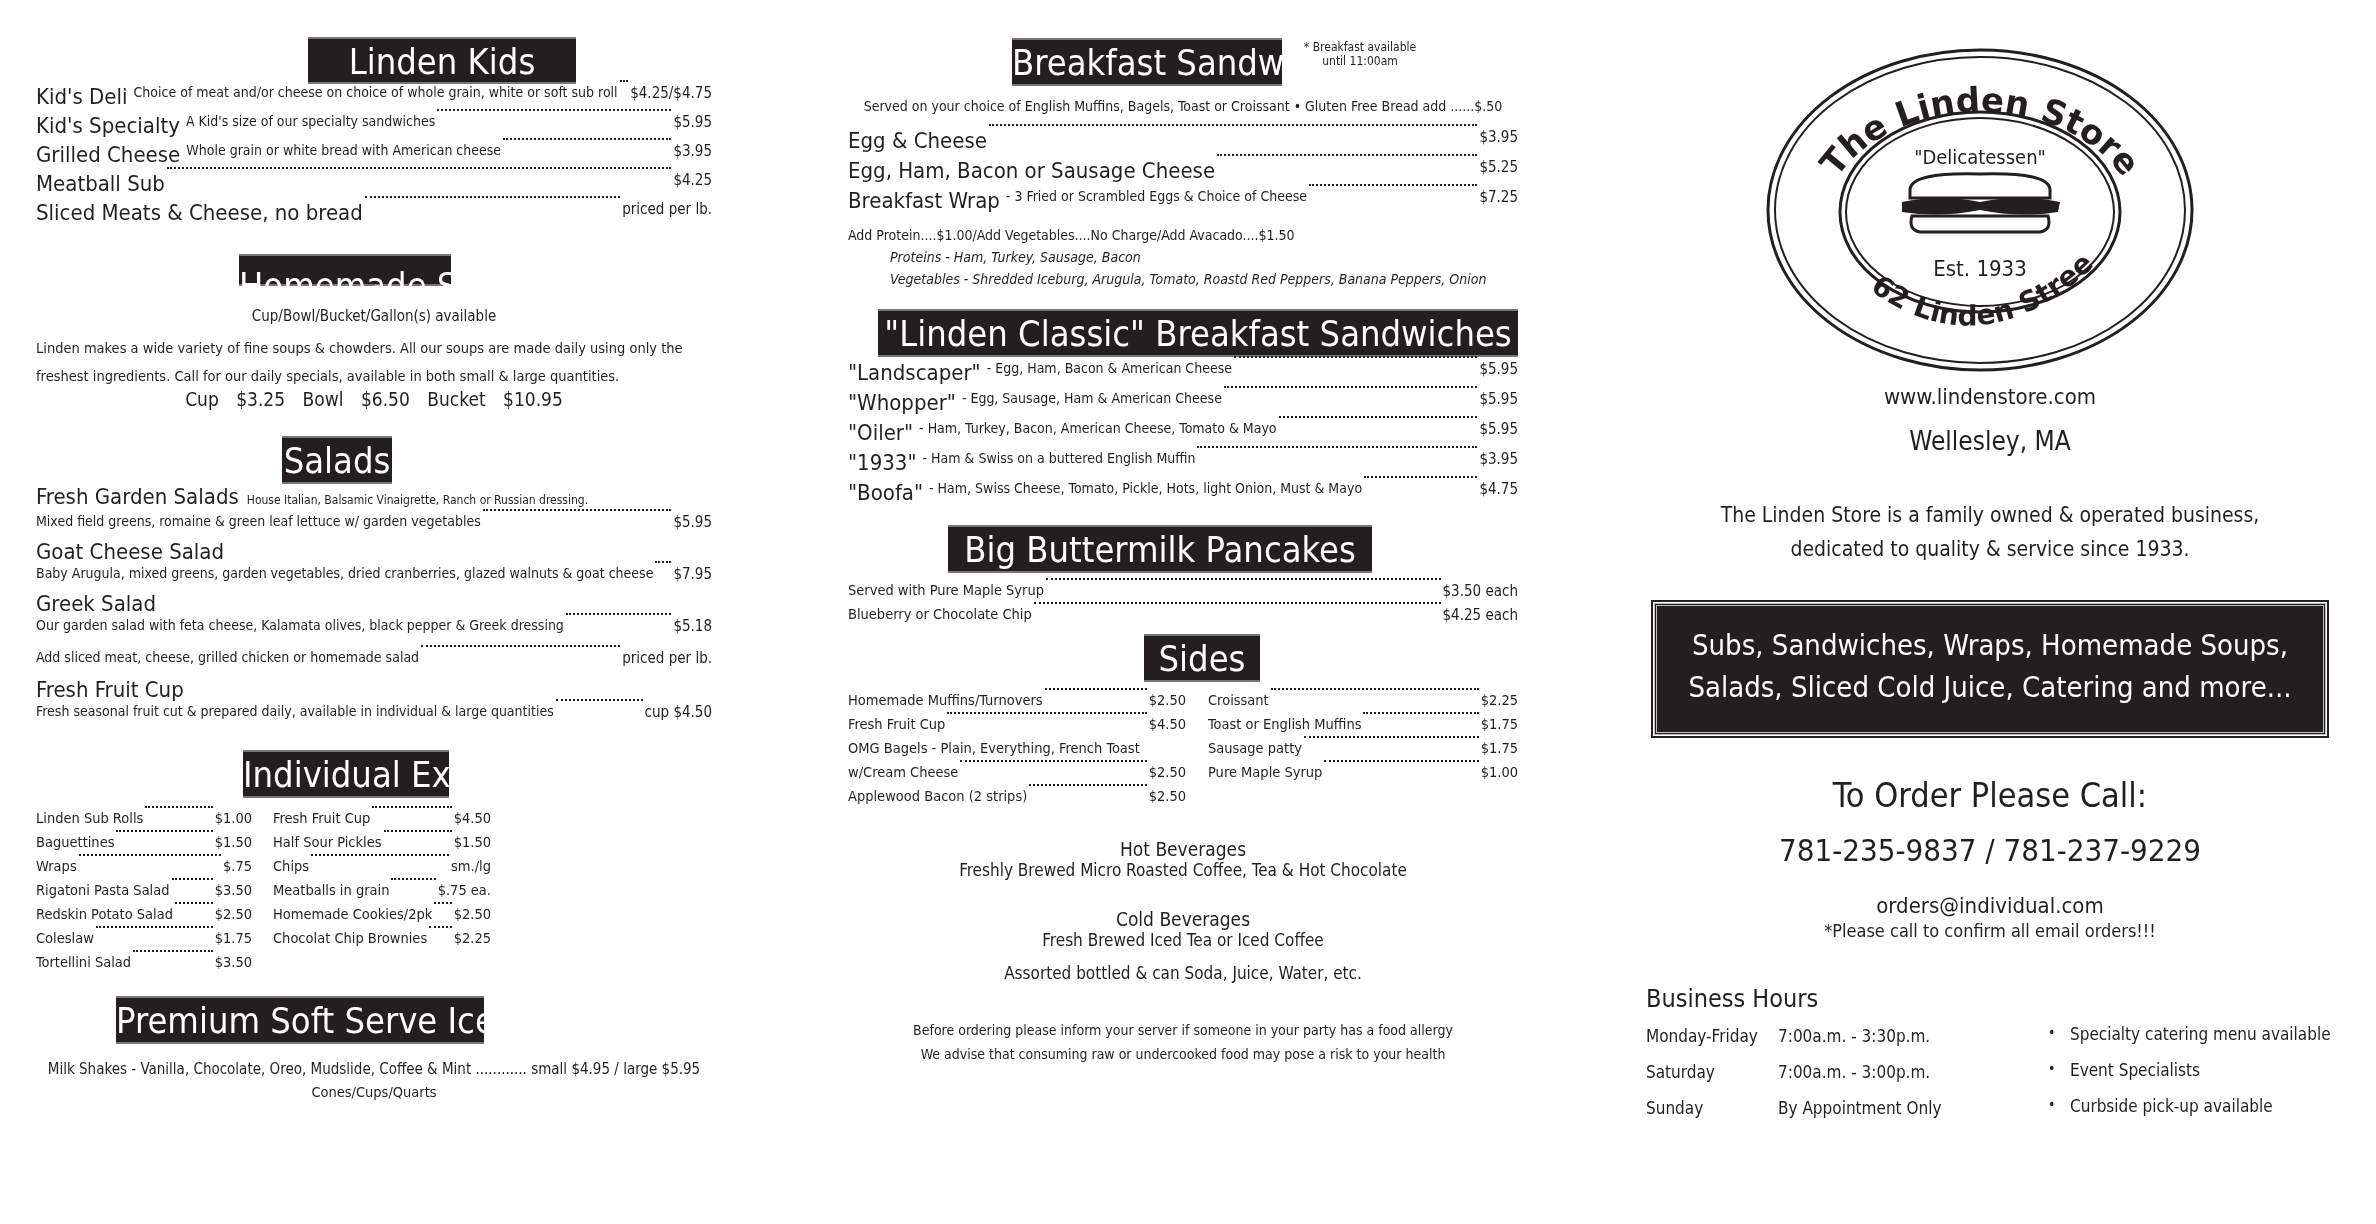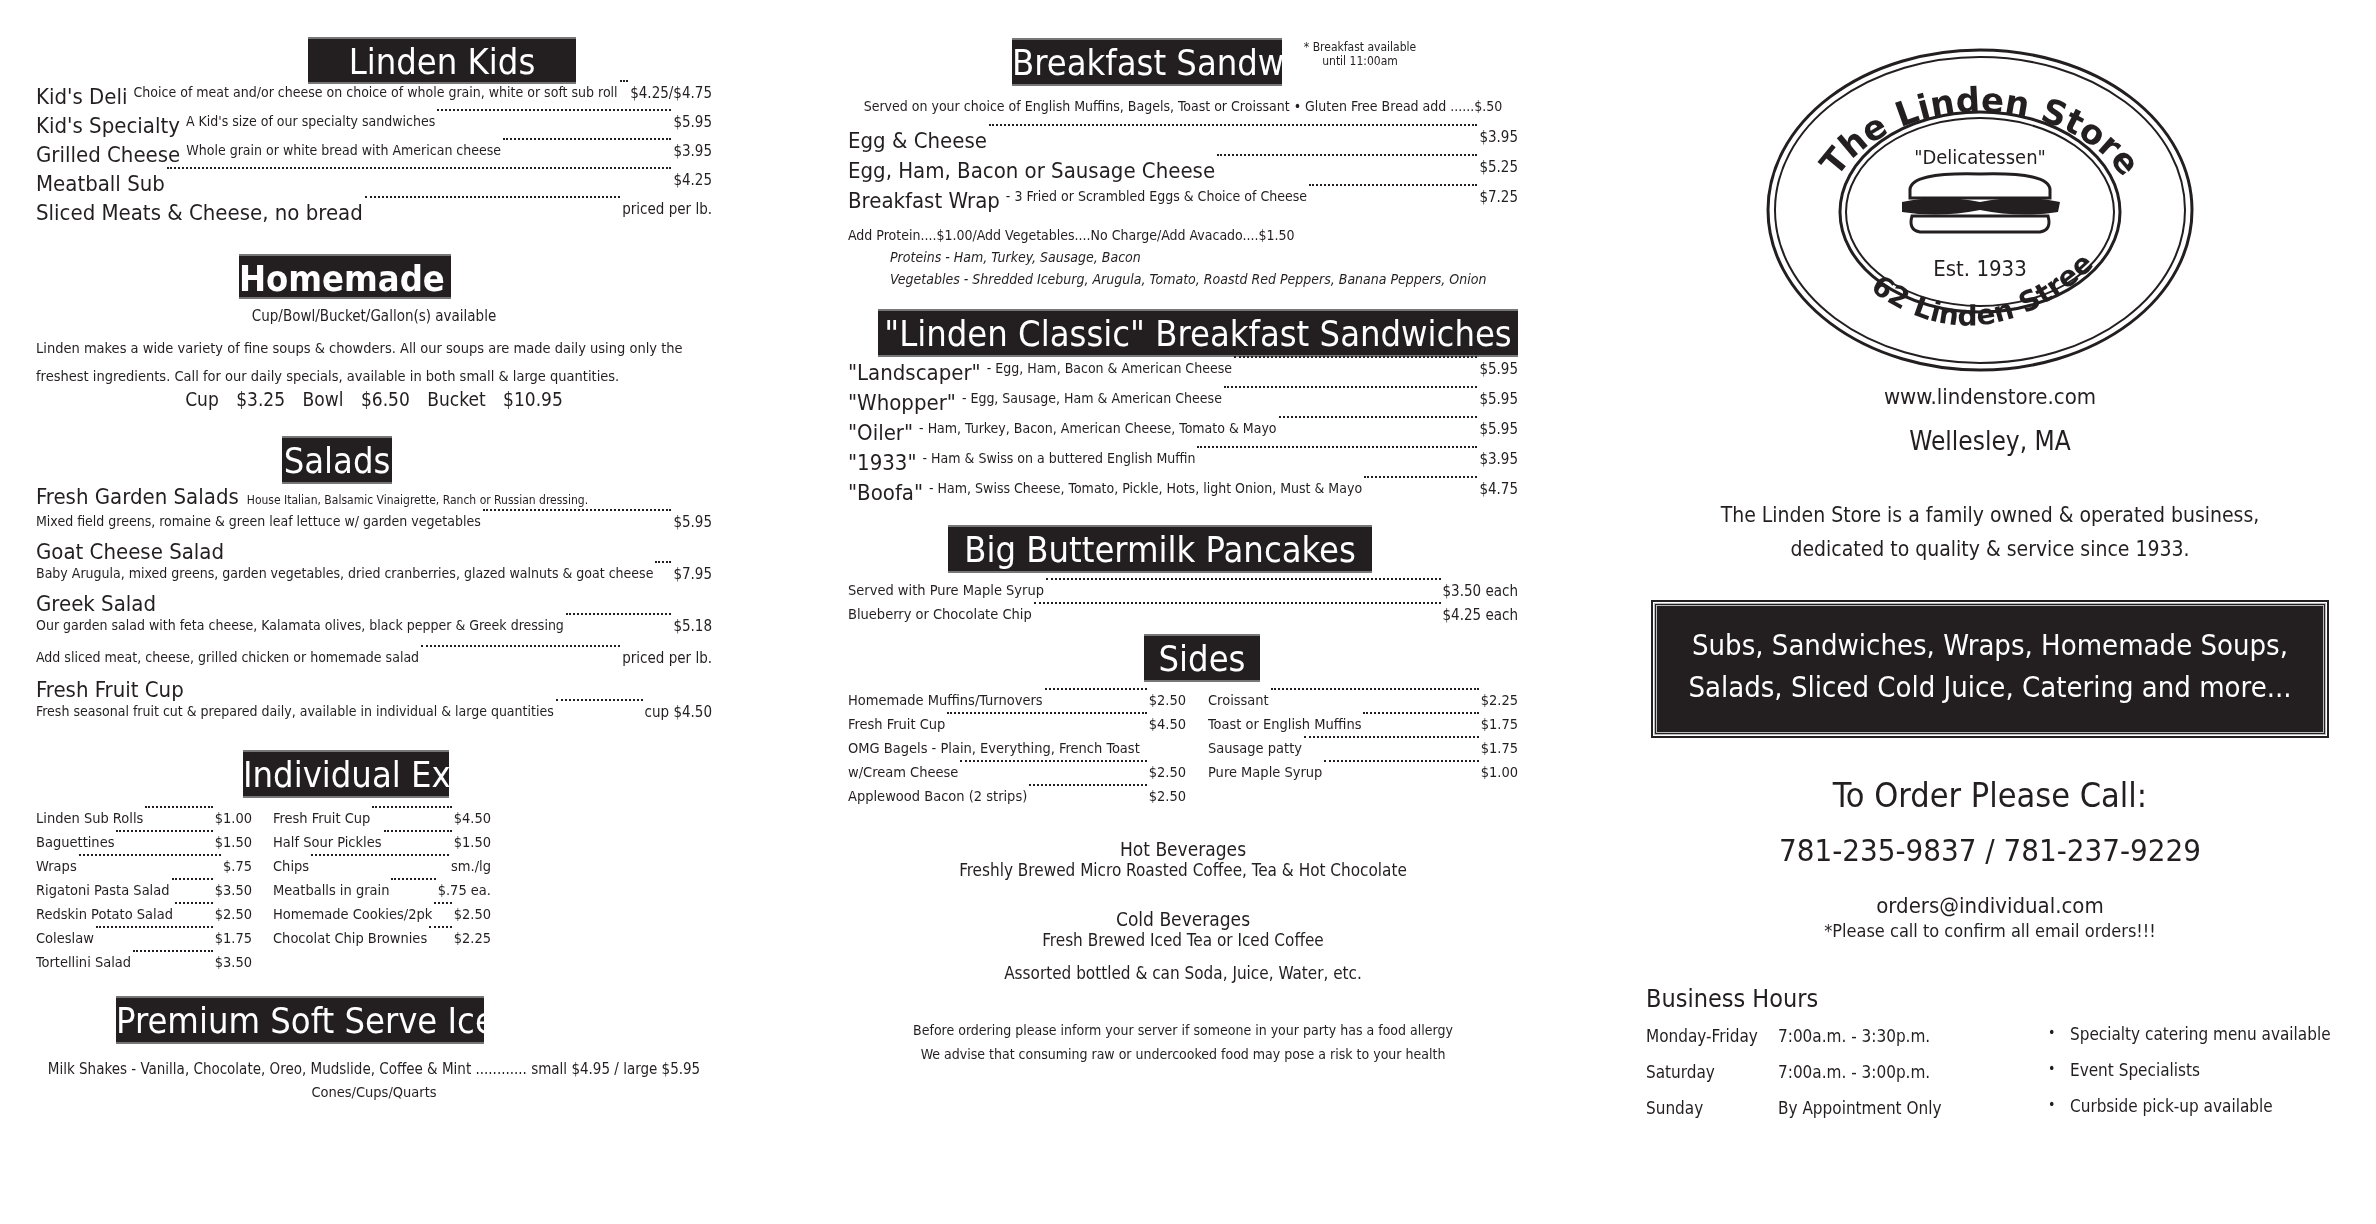--- a/index.html
+++ b/index.html
@@ -20,21 +20,21 @@
   .row .dots { flex: 1; border-bottom: 2px dotted #231f20; margin: 0 2px; transform: translateY(-4px); min-width: 8px; }
   .row .price { font-size: 15px; }
   .center { text-align: center; }
 
   
   #kids-hdr { position: absolute; top: 37px; left: 228px; width: 268px; height: 47px; font-size: 36px; padding-top: 5px; margin-left: 44px; }
   #kids-list { position: absolute; top: 84px; left: 0; width: 676px; }
   #kids-list .row { height: 29px; }
   #kids-list .name { font-size: 22px; }
 
-  #soups-hdr { position: absolute; top: 254px; left: 203px; width: 212px; height: 45px; font-size: 36px; padding-top: 5px; font-weight: bold; }
+  #soups-hdr { position: absolute; top: 254px; left: 203px; width: 212px; height: 32px; font-size: 36px; padding-top: 12px; }
   #soups-sub { position: absolute; top: 307px; left: 0; width: 676px; font-size: 15px; }
   #soups-desc { position: absolute; top: 334px; left: 0; width: 690px; font-size: 14.5px; line-height: 28px; }
   #soups-prices { position: absolute; top: 388px; left: 0; width: 676px; font-size: 19px; word-spacing: 12px; }
 
   #salads-hdr { position: absolute; top: 436px; left: 246px; width: 110px; height: 48px; font-size: 36px; padding-top: 5px; }
   #salads-list { position: absolute; top: 484px; left: 0; width: 676px; }
   .salad { margin-bottom: 8px; }
   .salad .title { font-size: 22px; line-height: 26px; white-space: nowrap; }
   .salad .title .note { font-size: 12px; margin-left: 8px; }
   .salad .row .desc { margin-left: 0; font-size: 14px; }

